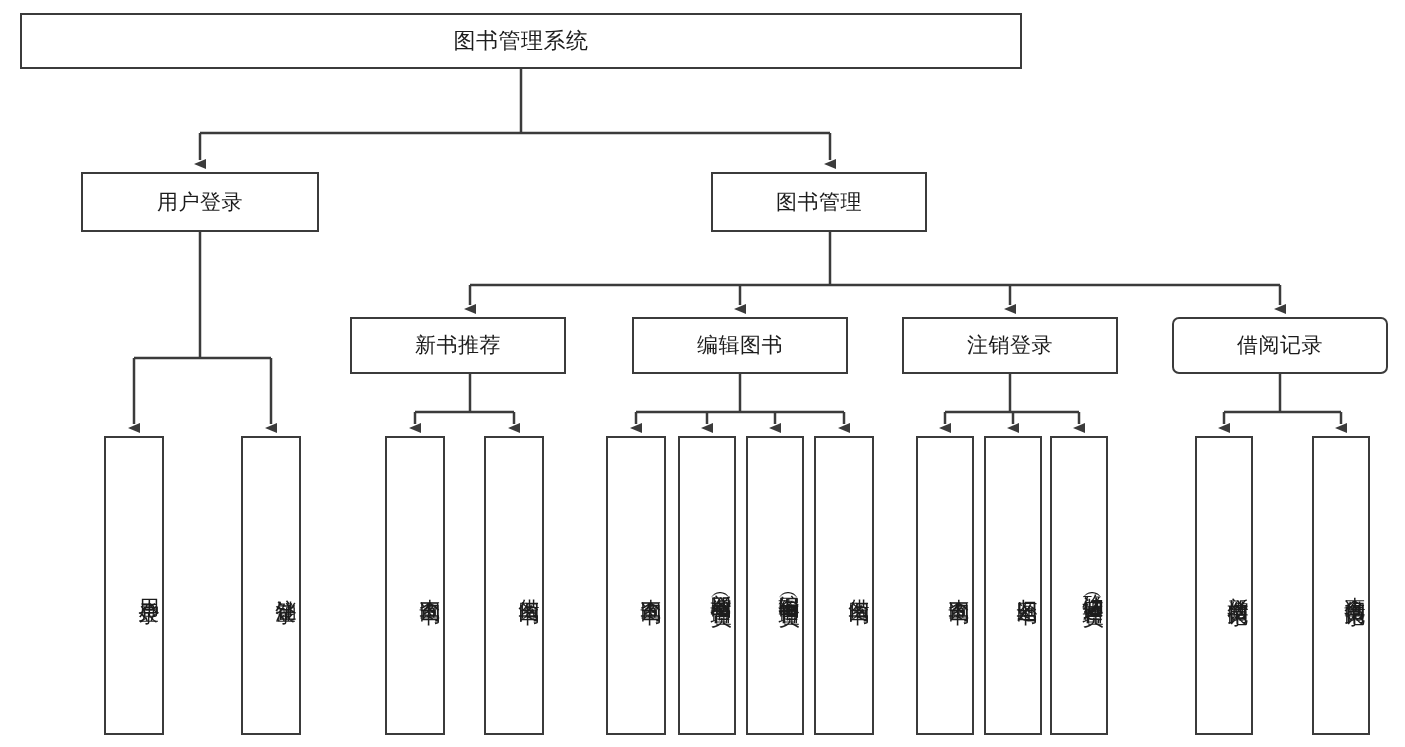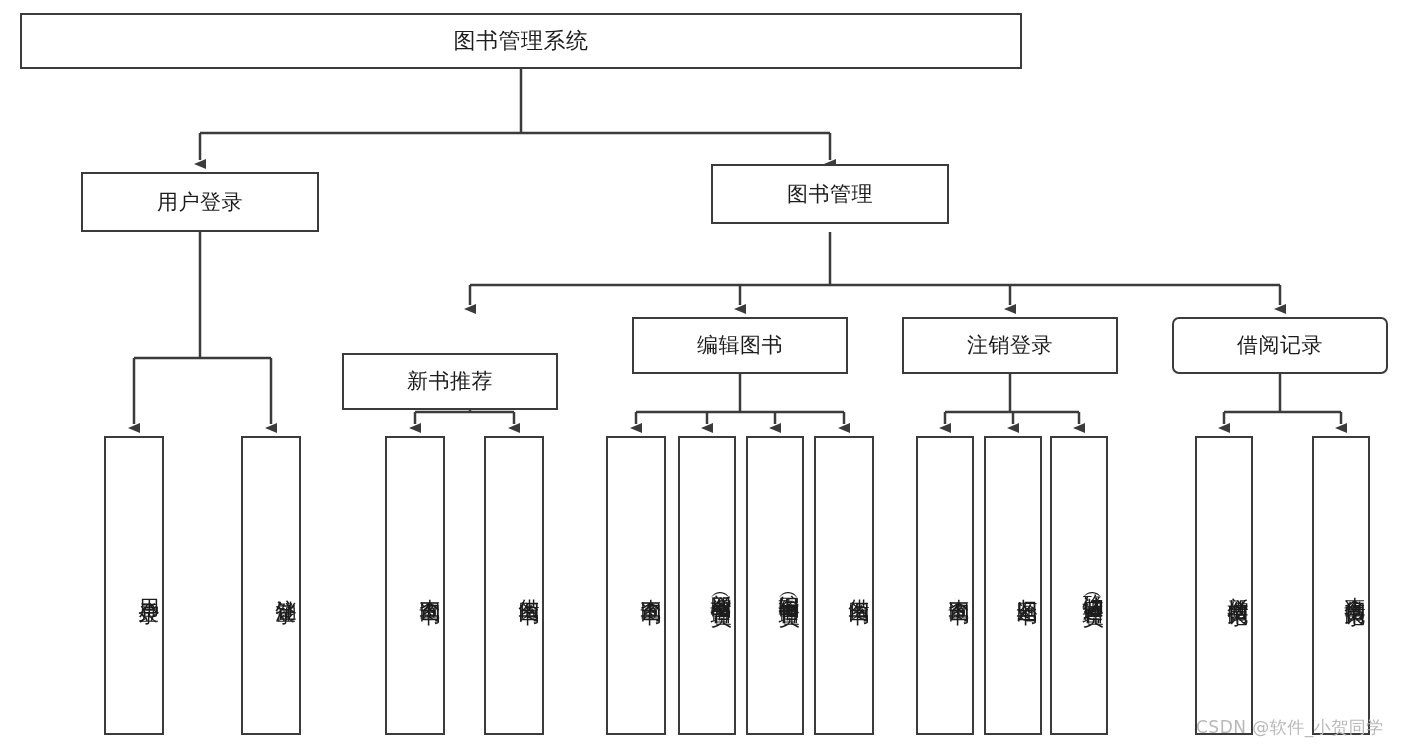--- a/index.html
+++ b/index.html
@@ -115,24 +115,24 @@
       </g>
   </svg>
 
   <div id="node-layer">
       <div class="node h root" style="left: 20px; top: 13px; width: 1002px; height: 56px;">
         <span>图书管理系统</span>
       </div>
       <div class="node h" style="left: 81px; top: 172px; width: 238px; height: 60px;">
         <span>用户登录</span>
       </div>
-      <div class="node h" style="left: 711px; top: 164px; width: 238px; height: 60px; text-align: center;">
+      <div class="node h" style="left: 711px; top: 172px; width: 216px; height: 60px; text-align: center;">
         <span>图书管理</span>
       </div>
-      <div class="node h" style="left: 342px; top: 317px; width: 216px; height: 57px; margin-top: 36px;">
+      <div class="node h" style="left: 350px; top: 317px; width: 216px; height: 57px;">
         <span>新书推荐</span>
       </div>
       <div class="node h" style="left: 632px; top: 317px; width: 216px; height: 57px;">
         <span>编辑图书</span>
       </div>
       <div class="node h" style="left: 902px; top: 317px; width: 216px; height: 57px;">
         <span>注销登录</span>
       </div>
       <div class="node h" style="left: 1172px; top: 317px; width: 216px; height: 57px; border-radius: 7px;">
         <span>借阅记录</span>
@@ -171,15 +171,14 @@
         <span>确认归还（管理员）</span>
       </div>
       <div class="node v" style="left: 1195px; top: 436px; width: 58px; height: 299px;">
         <span>新增借阅记录</span>
       </div>
       <div class="node v" style="left: 1312px; top: 436px; width: 58px; height: 299px;">
         <span>查询借阅记录</span>
       </div>
     </div>
 
-  <div class="watermark" style="left:1196px; top:716px;">CSDN @软件_小贺同学</div>
 
 </div>
 
 </body></html>

